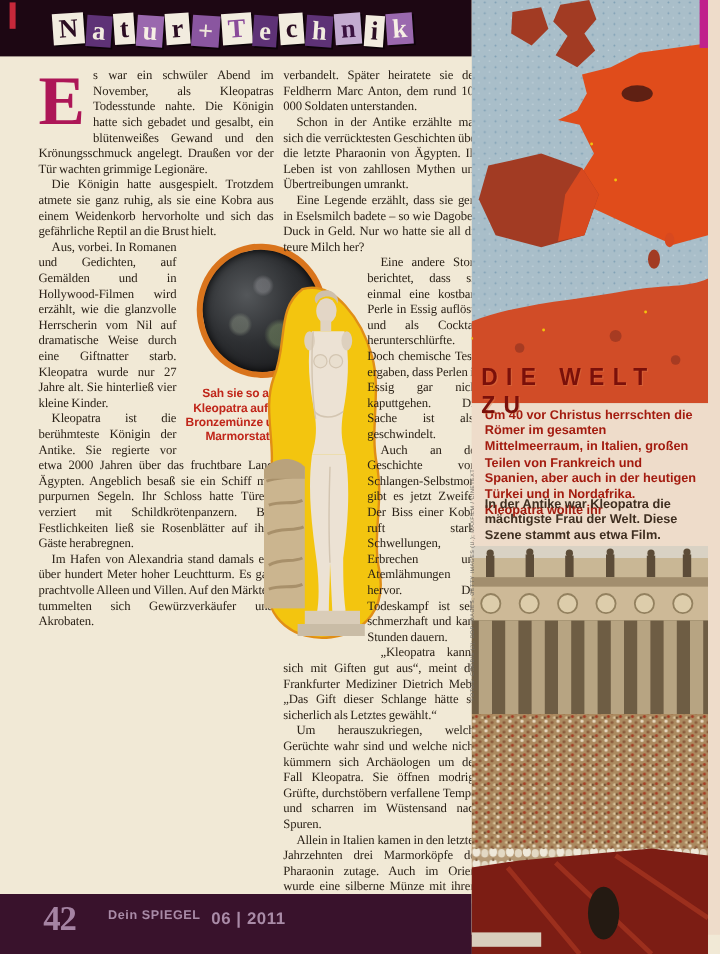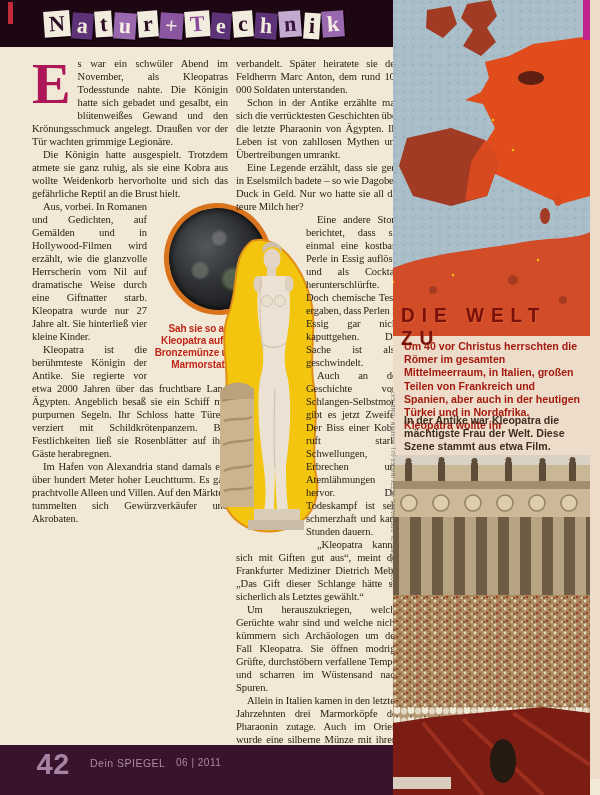--- a/index.html
+++ b/index.html
@@ -40,23 +40,23 @@
   .coin-caption{margin-top:8px;padding-right:14px;font-family:"Liberation Sans",sans-serif;font-weight:bold;color:#c0261a;font-size:10px;line-height:12px;text-align:center;}
 
   
   .statue-float{float:left;width:78px;height:300px;margin:26px 6px 0 -14px;overflow:visible;}
   .statue-float svg{width:110px;height:300px;margin-left:-8px;overflow:visible;}
 
   .chev{color:#e8741c;font-weight:bold;font-size:19px;line-height:0;letter-spacing:-2px;vertical-align:-2px;font-family:"Liberation Sans",sans-serif;}
 
   
   .footer{position:absolute;left:0;top:745px;width:403px;height:50px;background:#39122c;}
-  .pagenum{position:absolute;left:36px;top:5px;font-family:Liberation Mono, monospace;font-weight:bold;font-size:29px;color:#a583a3;letter-spacing:-1px;}
-  .mag{position:absolute;left:90px;top:12px;font-family:"Liberation Sans",sans-serif;font-weight:normal;font-size:10.5px;color:#a98ba7;letter-spacing:.5px;}
-  .issue{position:absolute;left:176px;top:12px;font-family:"Liberation Sans",sans-serif;font-size:10px;color:#a98ba7;letter-spacing:.5px;}
+  .pagenum{position:absolute;left:36px;top:5px;font-family:Liberation Serif, serif;font-weight:bold;font-size:29px;color:#a583a3;letter-spacing:-1px;}
+  .mag{position:absolute;left:90px;top:12px;font-family:"Liberation Sans",sans-serif;font-weight:bold;font-size:10.5px;color:#a98ba7;letter-spacing:.5px;}
+  .issue{position:absolute;left:176px;top:12px;font-family:"Liberation Sans",sans-serif;font-size:14px;color:#a98ba7;letter-spacing:.5px;font-weight:bold;}
 
   
   .gutter{position:absolute;left:396px;top:0;width:7px;height:795px;background:#f6f1e5;}
   .credits{position:absolute;left:391px;top:292px;height:292px;writing-mode:vertical-rl;transform:rotate(180deg);font-family:"Liberation Sans",sans-serif;font-size:4.5px;letter-spacing:.4px;color:#6e6a64;white-space:nowrap;z-index:5;}
 
   
   .sidebar{position:absolute;left:393px;top:0;width:197px;height:779px;background:#eedcca;padding-left:24px;}
   .map{position:absolute;left:0;top:0;width:197px;height:336px;}
   .magenta-strip{position:absolute;left:190px;top:0;width:7px;height:40px;background:#c0218c;z-index:4;}
   .map-headline{position:absolute;left:8px;top:305px;width:185px;font-family:"Liberation Sans",sans-serif;font-weight:bold;font-size:19px;letter-spacing:7px;color:#7a100a;text-shadow:1px 1px 0 rgba(220,120,70,.45);transform:scaleY(1.08);z-index:3;}
@@ -72,21 +72,21 @@
   <div class="header-strip">
     <div class="red-tick"></div>
     <div class="tiles">
       <span class="tl">N</span><span class="td">a</span><span class="tl">t</span><span class="tm">u</span><span class="tl">r</span><span class="tp">+</span><span class="tc">T</span><span class="td">e</span><span class="tl">c</span><span class="td">h</span><span class="tv">n</span><span class="tl">i</span><span class="tm">k</span>
     </div>
   </div>
 
   <div class="main">
     <div class="col col1">
       <p><span class="dropcap">E</span><span>s war ein schwüler Abend im November, als Kleopatras Todesstunde nahte. Die Königin hatte sich gebadet und gesalbt, ein blütenweißes Gewand und den Krönungsschmuck angelegt. Draußen vor der Tür wachten grimmige Legionäre.</span></p>
-      <p class="ind">Die Königin hatte ausgespielt. Trotzdem atmete sie ganz ruhig, als sie eine Kobra aus wollte Weidenkorb hervorholte und sich das gefährliche Reptil an die Brust hielt.</p>
+      <p class="ind">Die Königin hatte ausgespielt. Trotzdem atmete sie ganz ruhig, als sie eine Kobra aus einem Weidenkorb hervorholte und sich das gefährliche Reptil an die Brust hielt.</p>
       <div class="coin-float">
         <div class="coin"></div>
         <div class="coin-caption">Sah sie so aus? Kleopatra auf einer Bronzemünze und als Marmorstatue.</div>
       </div>
       <p class="ind">Aus, vorbei. In Romanen und Gedichten, auf Gemälden und in Hollywood-Filmen wird erzählt, wie die glanzvolle Herrscherin vom Nil auf dramatische Weise durch eine Giftnatter starb. Kleopatra wurde nur 27 Jahre alt. Sie hinterließ vier kleine Kinder.</p>
       <p class="ind">Kleopatra ist die berühmteste Königin der Antike. Sie regierte vor etwa 2000 Jahren über das fruchtbare Land Ägypten. Angeblich besaß sie ein Schiff mit purpurnen Segeln. Ihr Schloss hatte Türen, verziert mit Schildkrötenpanzern. Bei Festlichkeiten ließ sie Rosenblätter auf ihre Gäste herabregnen.</p>
       <p class="ind">Im Hafen von Alexandria stand damals ein über hundert Meter hoher Leuchtturm. Es gab prachtvolle Alleen und Villen. Auf den Märkten tummelten sich Gewürzverkäufer und Akrobaten.</p>
     </div>
 
     <div class="col col2">

